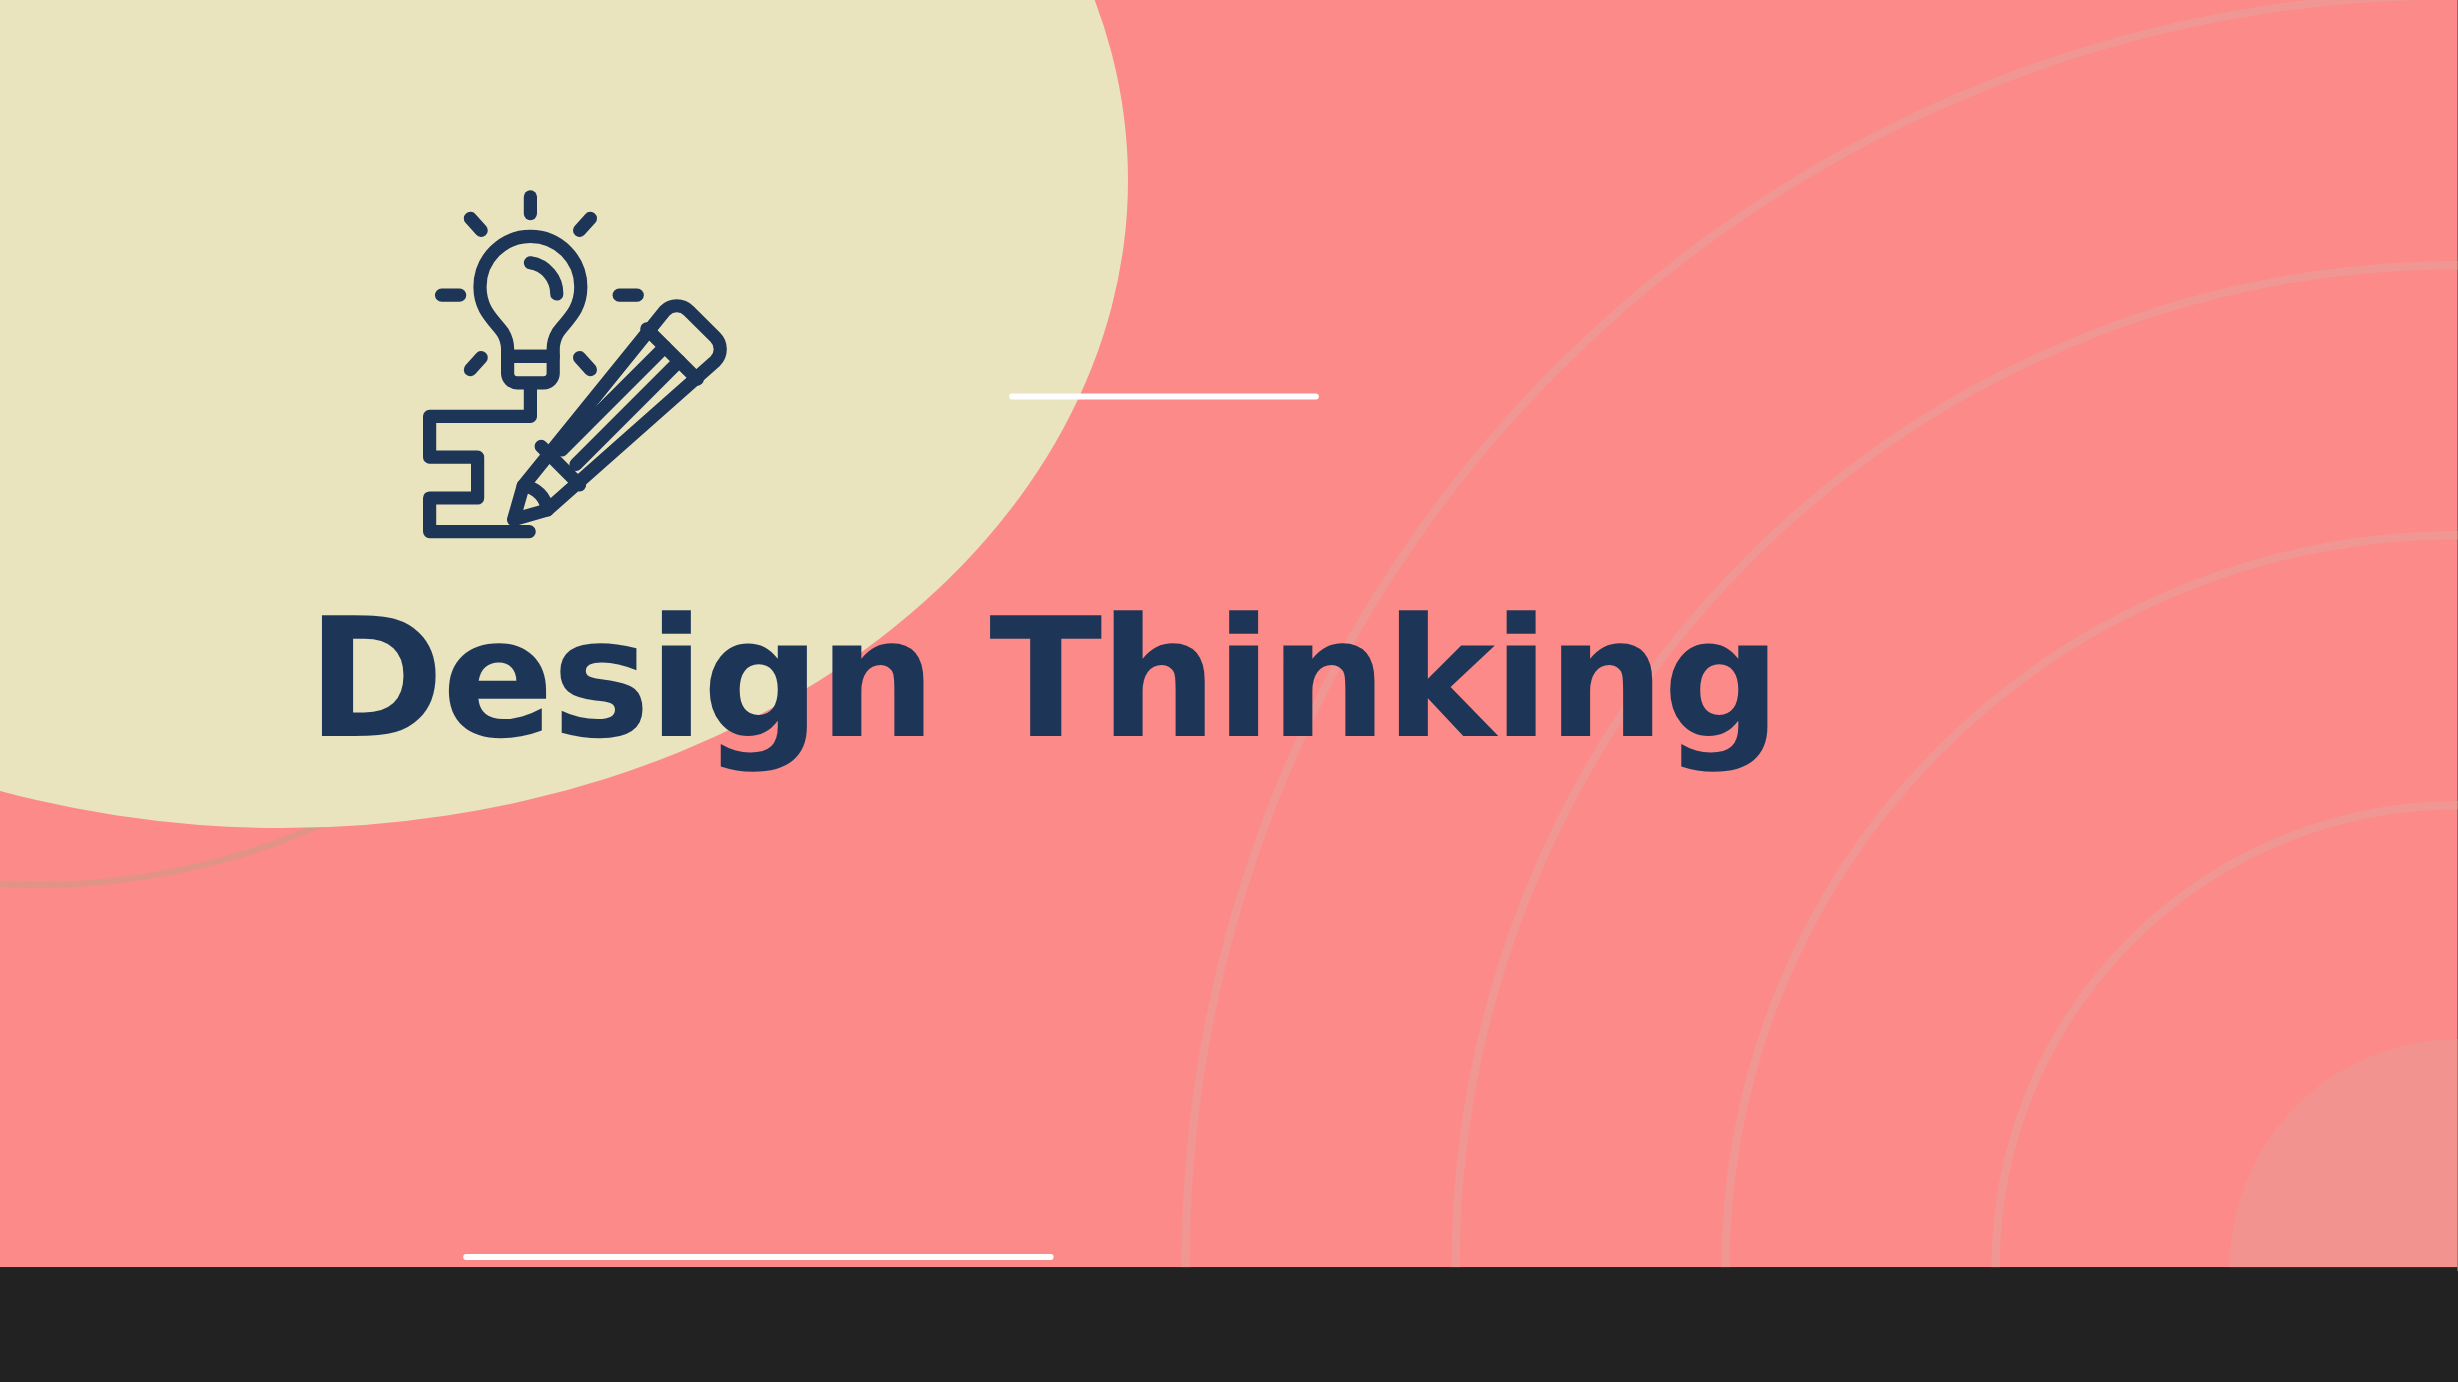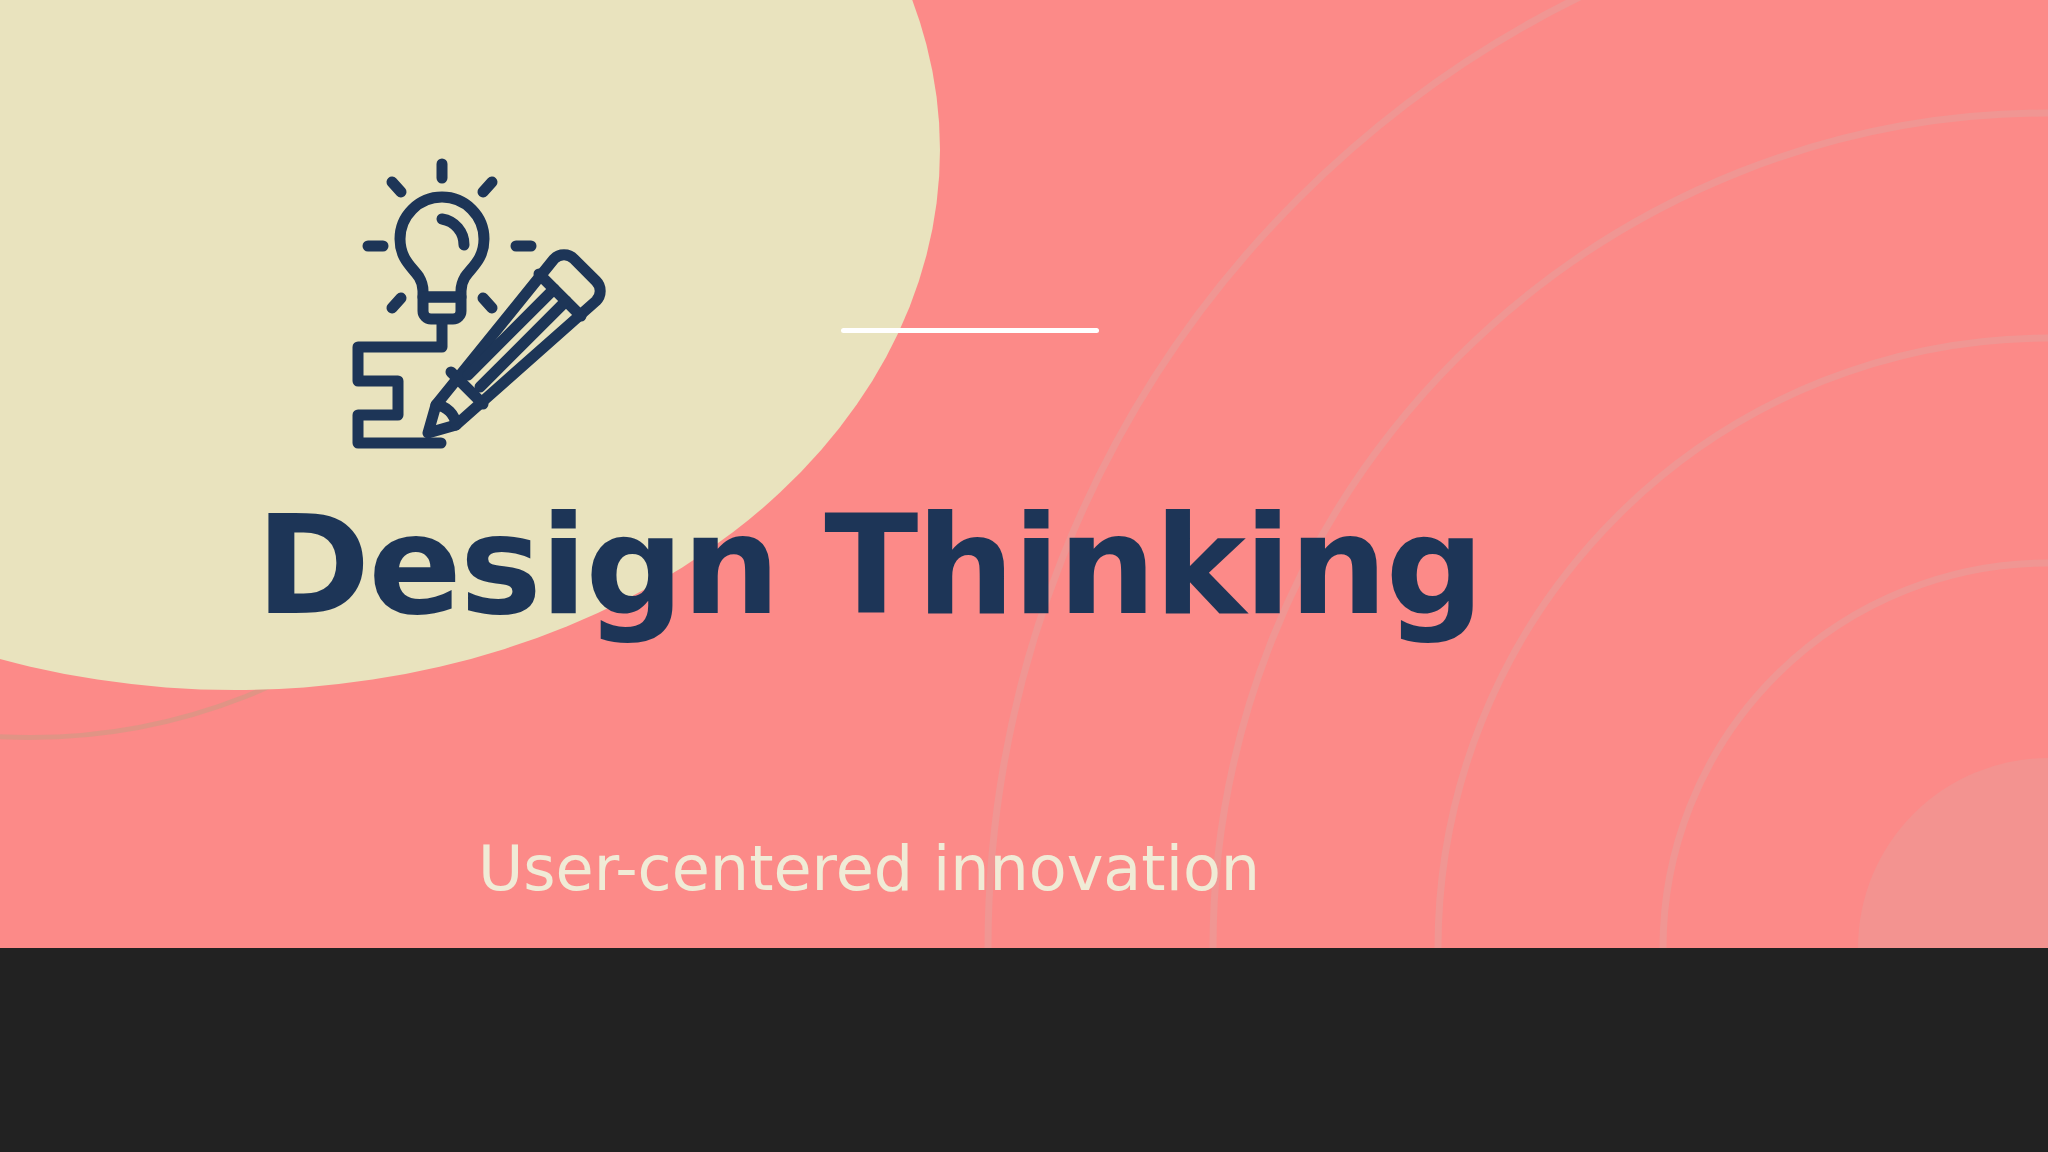--- a/index.html
+++ b/index.html
@@ -3,21 +3,21 @@
 <meta charset="utf-8">
 <style>
   html, body {
     margin: 0;
     padding: 0;
     background: #222;
   }
   #slide {
     position: relative;
     width: 2048px;
-    height: 948px;
+    height: 1056px;
     overflow: hidden;
     background: #FC8A88;
     font-family: "DejaVu Sans", sans-serif;
   }
 
   
   .bg-base {
     position: absolute;
     inset: 0;
     background: #FC8A88;
@@ -186,15 +186,14 @@
         <line x1="155" y1="246" x2="187" y2="278"></line>
 
         <path d="M140 279 a22 22 0 0 1 20 20"></path>
 
       </g>
     </svg>
   </div>
 
   <div class="title">Design Thinking</div>
 
-  <div class="subtitle">User-centered innovation</div>
 
 </div>
 
 </body></html>

